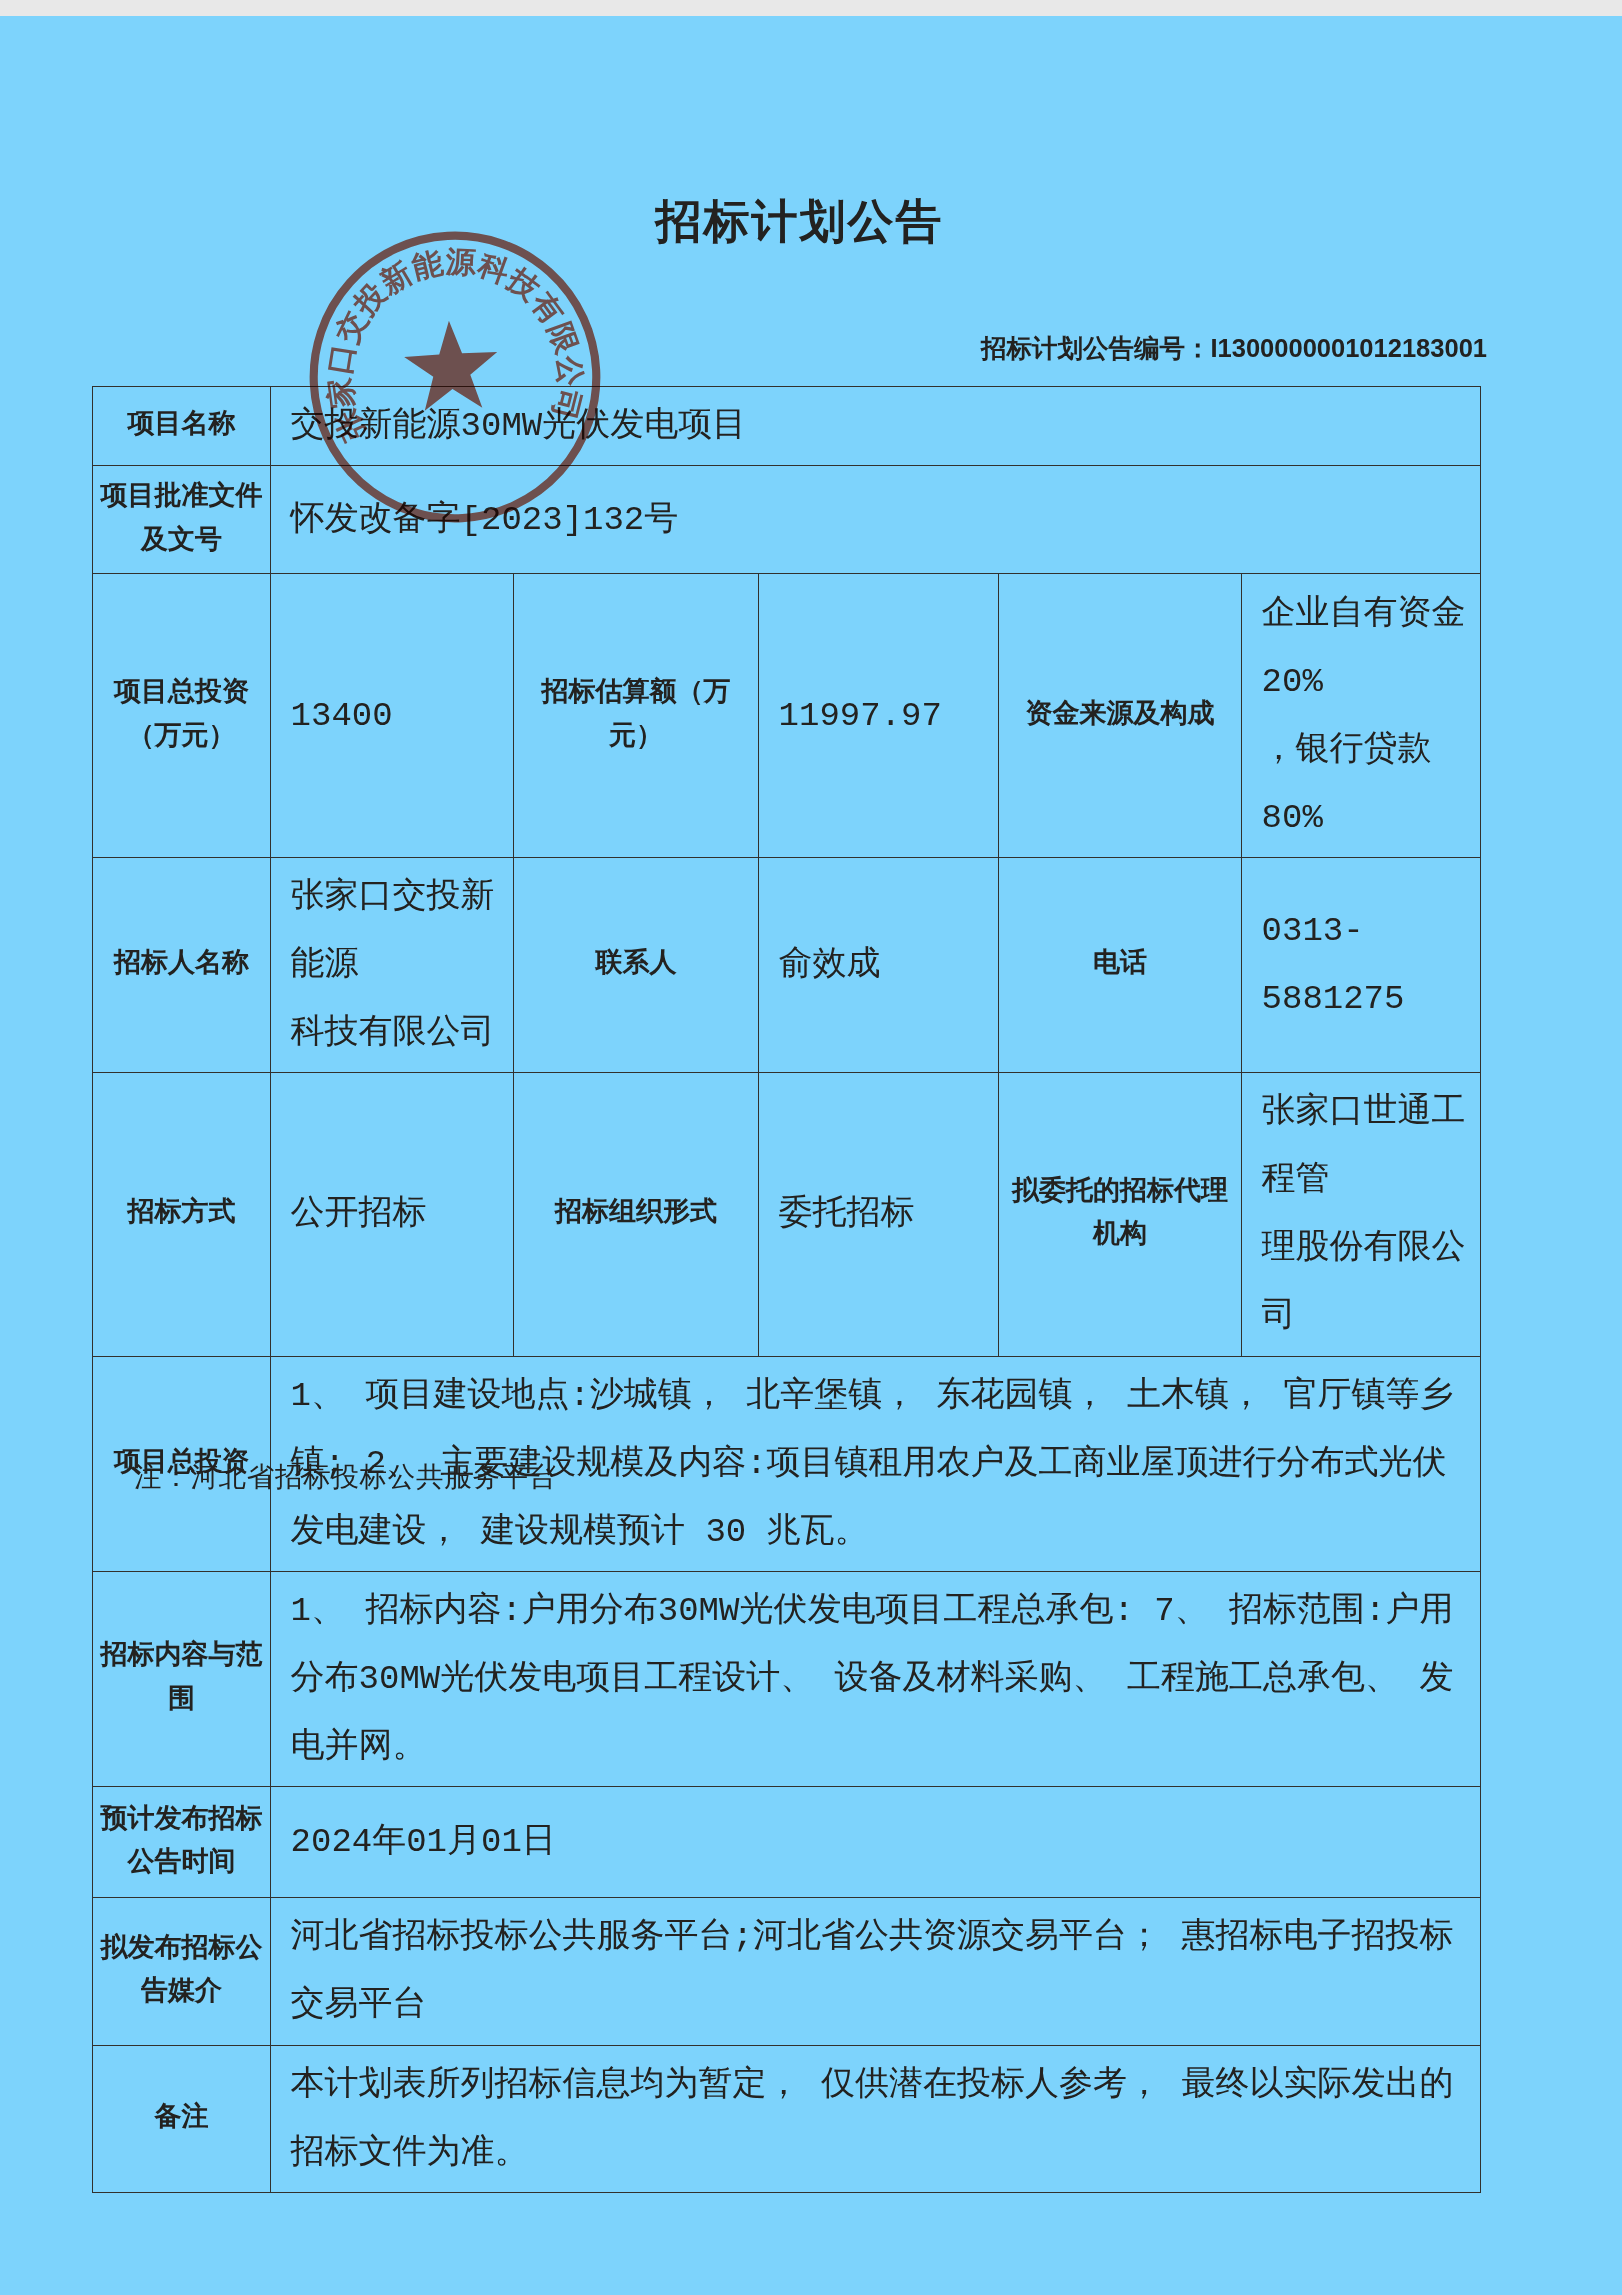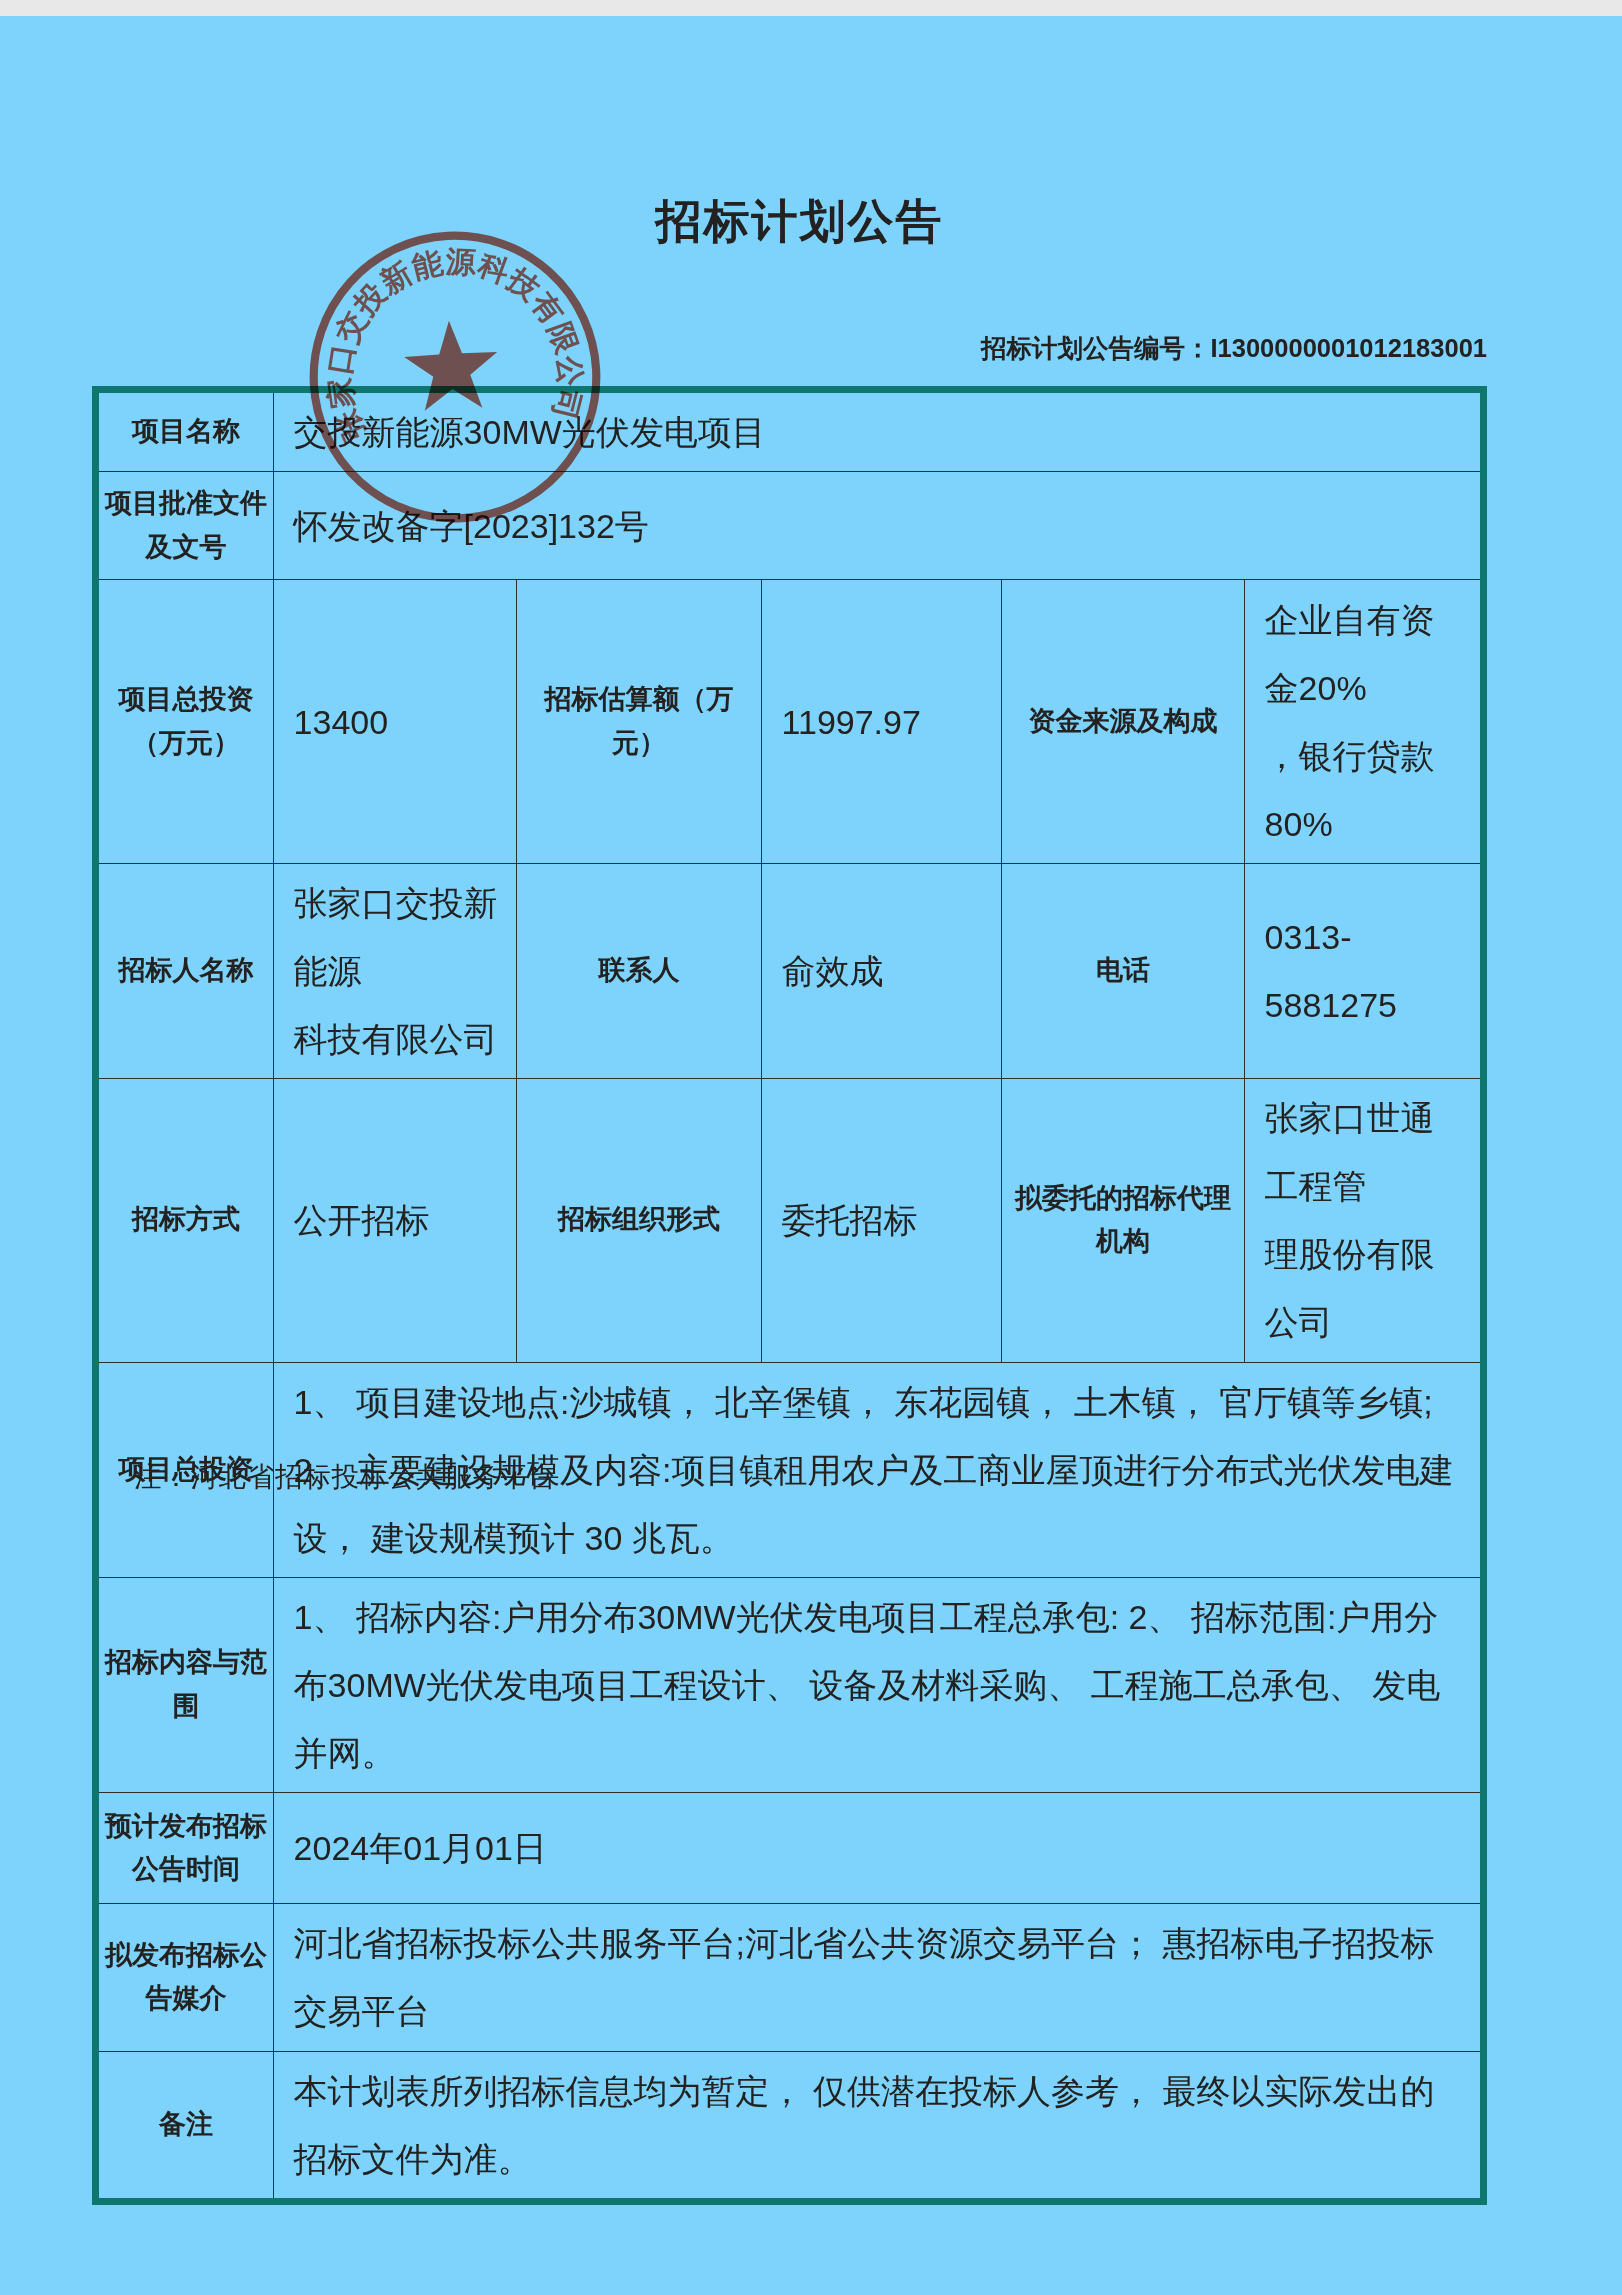--- a/index.html
+++ b/index.html
@@ -28,21 +28,22 @@
     font-size:25.5px;
     font-weight:700;
     white-space:nowrap;
   }
   .doc-table{
     position:absolute;
     top:370px;left:92px;
     width:1389px;
     border-collapse:collapse;
     table-layout:fixed;
-    border:7px solid #0f766e;
+    border:1px solid #0f766e;
+    font-family:Liberation Mono, monospace;
   }
   .doc-table td{
     border:1.3px solid #32302c;
     vertical-align:middle;
     overflow:hidden;
   }
   .lbl{
     font-weight:700;
     text-align:center;
     font-size:27px;
@@ -136,21 +137,21 @@
         <td class="val">张家口世通工程管
 理股份有限公司</td>
       </tr>
       <tr class="h170">
         <td class="lbl">项目总投资</td>
         <td class="val" colspan="5">1、 项目建设地点:沙城镇， 北辛堡镇， 东花园镇， 土木镇， 官厅镇等乡镇; 2、 主要建设规模及内容:项目镇租用农户及工商业屋顶进行分布式光伏发电建设， 建设规模预计 30 兆瓦。</td>
       </tr>
       <tr class="h170">
         <td class="lbl">招标内容与范
 围</td>
-        <td class="val" colspan="5">1、 招标内容:户用分布30MW光伏发电项目工程总承包: 2、 招标范围:户用分布30MW光伏发电项目工程设计、 设备及材料采购、 工程施工总承包、 发电并网。</td>
+        <td class="val" colspan="5">1、 招标内容:户用分布30MW光伏发电项目工程总承包: 7、 招标范围:户用分布30MW光伏发电项目工程设计、 设备及材料采购、 工程施工总承包、 发电并网。</td>
       </tr>
       <tr class="h170">
         <td class="lbl">预计发布招标
 公告时间</td>
         <td class="val" colspan="5">2024年01月01日</td>
       </tr>
       <tr class="h170">
         <td class="lbl">拟发布招标公
 告媒介</td>
         <td class="val" colspan="5">河北省招标投标公共服务平台;河北省公共资源交易平台； 惠招标电子招投标交易平台</td>

